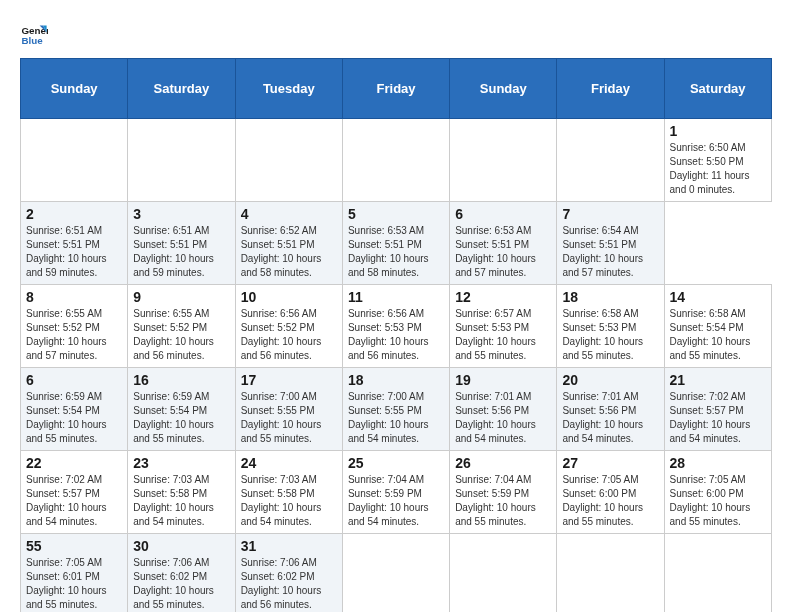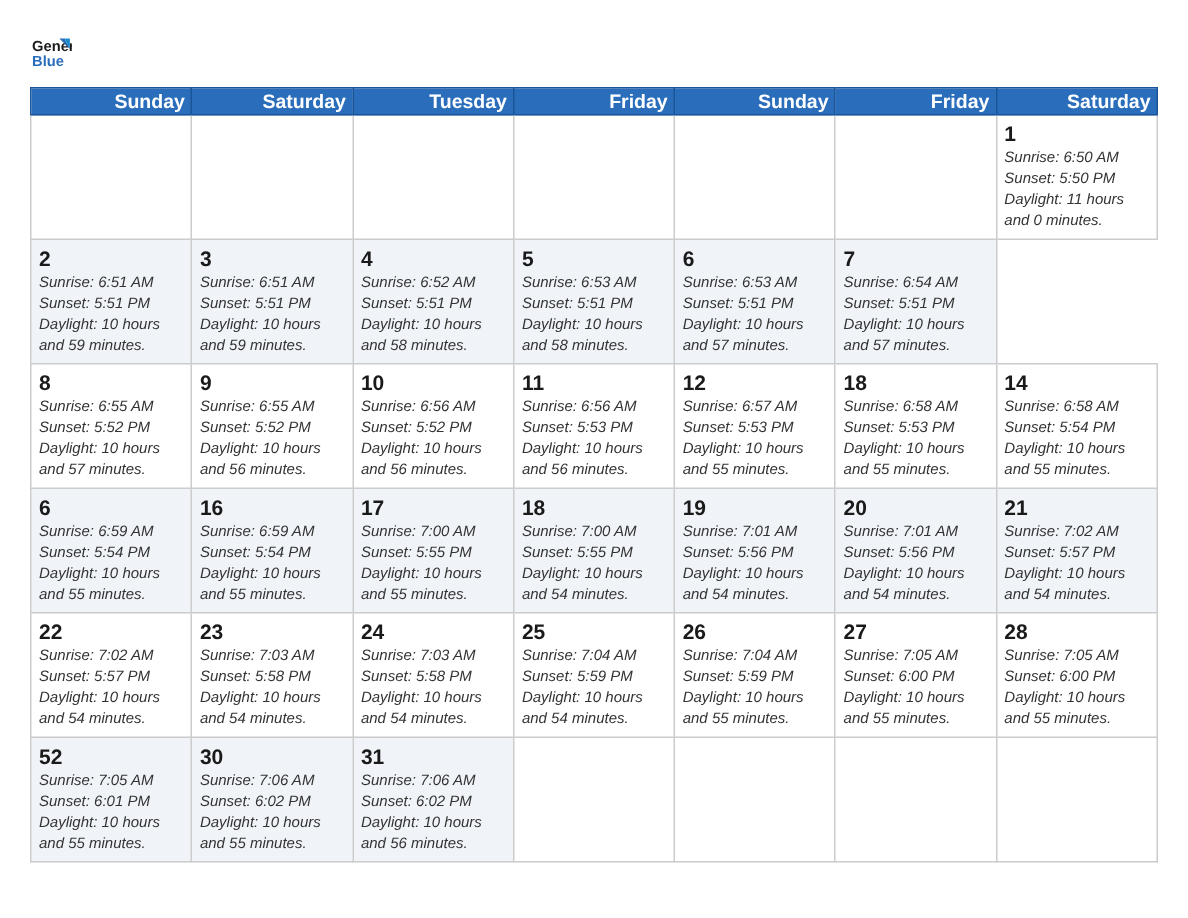--- a/index.html
+++ b/index.html
@@ -38,22 +38,22 @@
       color: #555;
     }
     .calendar {
       width: 100%;
       border-collapse: collapse;
       font-size: 11px;
     }
     .calendar th {
       background: #2a6ebb;
       color: #fff;
-      padding: 1px 4px;
-      text-align: right;
+      padding: 22px 4px;
+      text-align: center;
       font-size: 13px;
       border: 1px solid #1a5499;
     }
     .calendar td {
       border: 1px solid #ccc;
       vertical-align: top;
       padding: 4px 5px;
       width: 108px;
       min-height: 80px;
       background: #fff;
@@ -65,21 +65,20 @@
       font-size: 14px;
       font-weight: bold;
       color: #1a1a1a;
       display: block;
       margin-bottom: 2px;
     }
     .day-info {
       font-size: 10px;
       color: #333;
       line-height: 1.4;
-      font-style: italic;
     }
     .empty-cell {
       background: #fff !important;
     }
   </style>
 </head>
 <body>
 
 <div class="header-area">
   <div class="logo">
@@ -348,21 +347,21 @@
           <span class="day-num">28</span>
           <div class="day-info">
             Sunrise: 7:05 AM<br>
             Sunset: 6:00 PM<br>
             Daylight: 10 hours and 55 minutes.
           </div>
         </td>
       </tr>
       <tr>
         <td>
-          <span class="day-num">52</span>
+          <span class="day-num">55</span>
           <div class="day-info">
             Sunrise: 7:05 AM<br>
             Sunset: 6:01 PM<br>
             Daylight: 10 hours and 55 minutes.
           </div>
         </td>
         <td>
           <span class="day-num">30</span>
           <div class="day-info">
             Sunrise: 7:06 AM<br>

